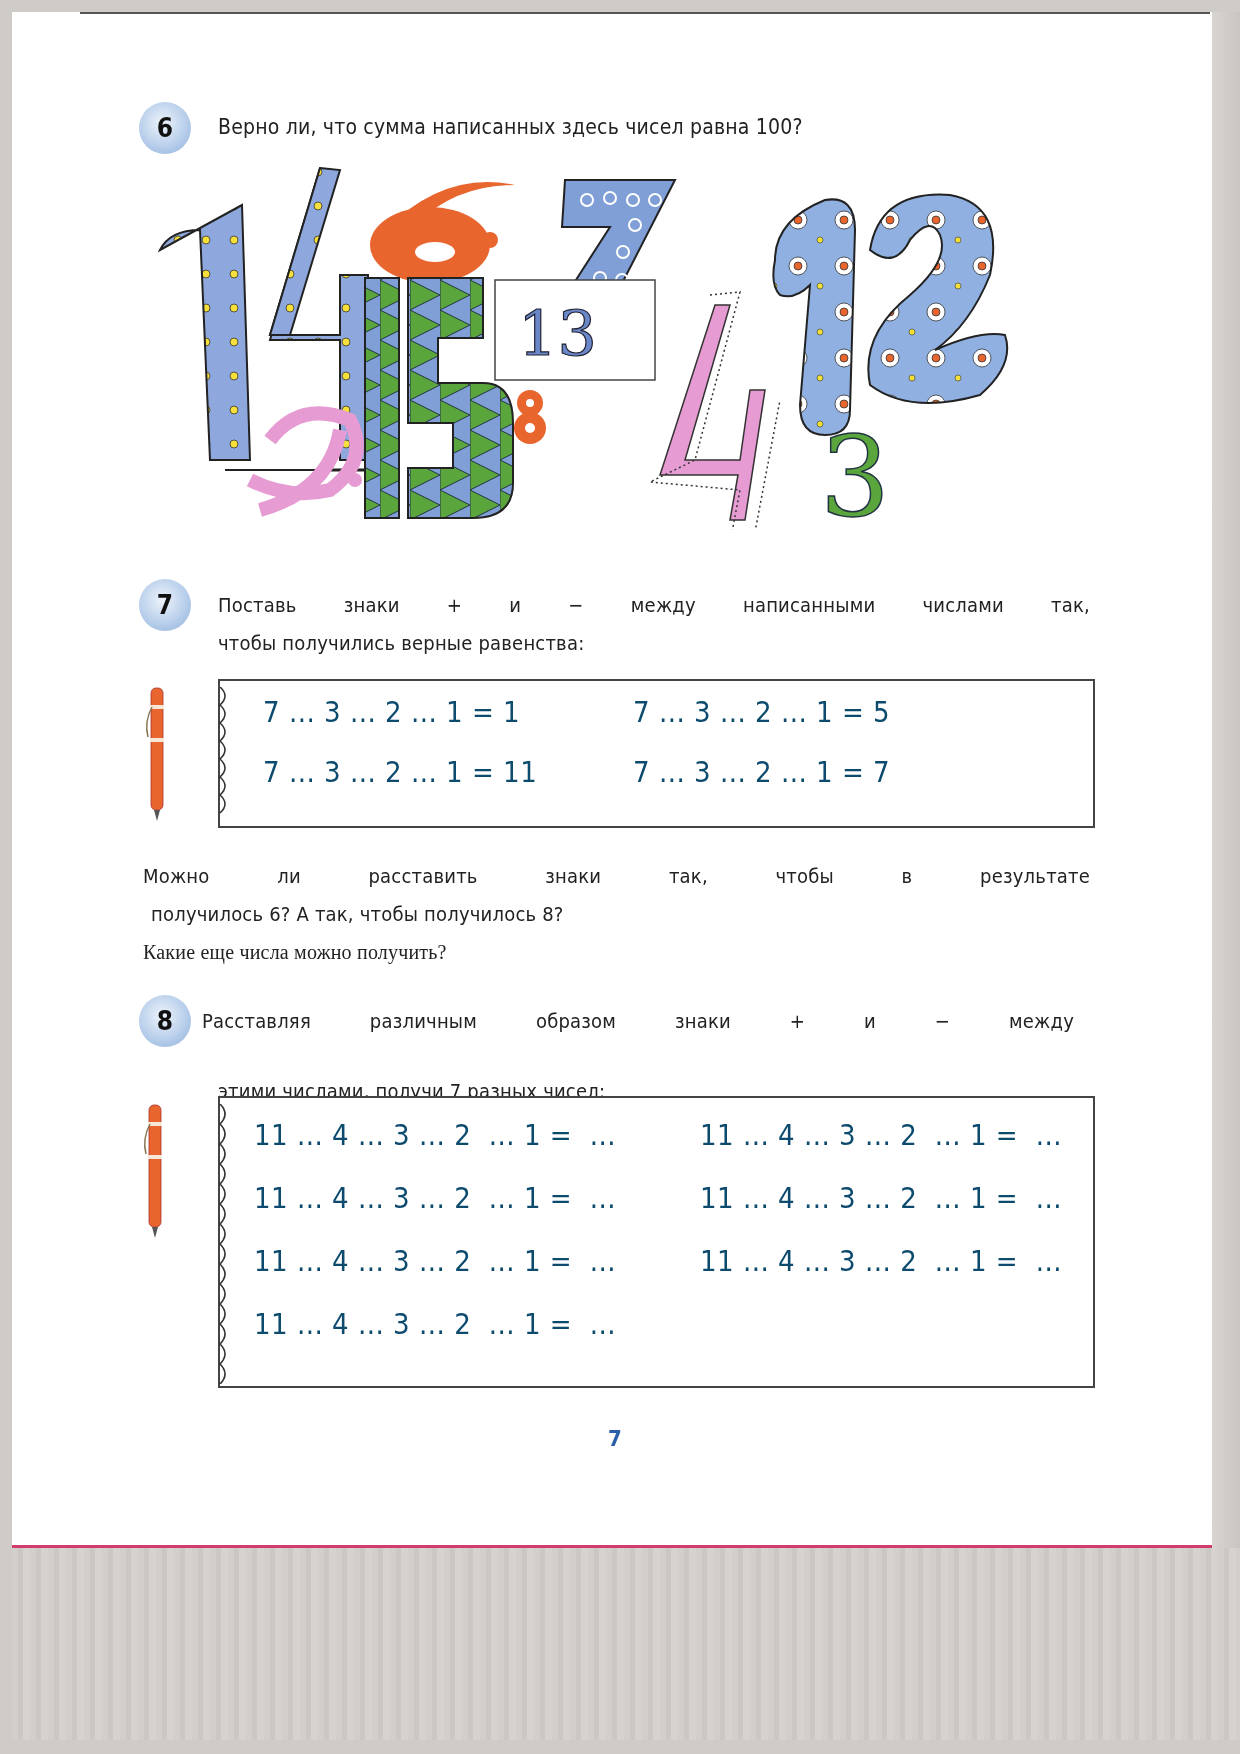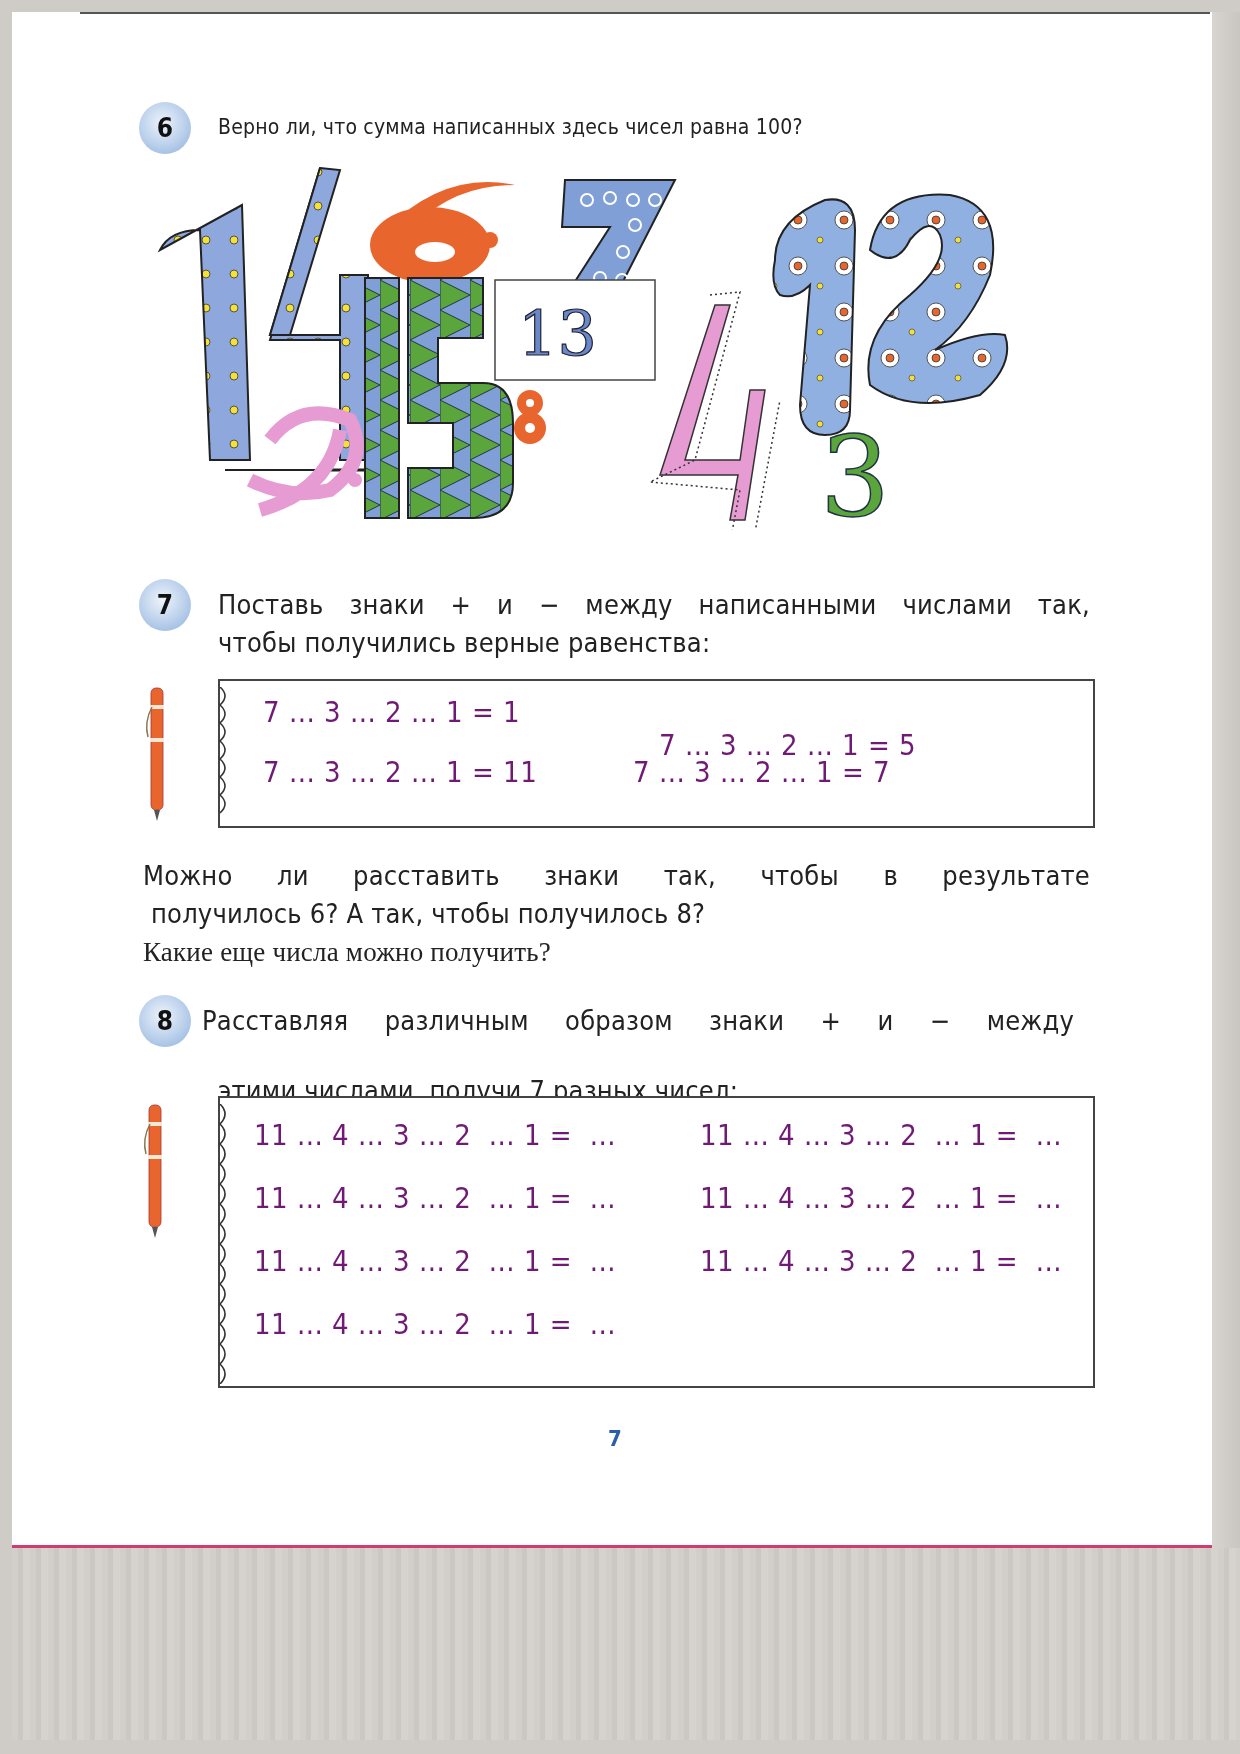--- a/index.html
+++ b/index.html
@@ -1,28 +1,28 @@
 <!DOCTYPE html>
 <html><head>
 <meta charset="utf-8">
 <style>
   html,body{margin:0;padding:0;}
   body{width:1240px;height:1754px;position:relative;background:#cfccc8;overflow:hidden;font-family:"DejaVu Sans Condensed","DejaVu Sans",sans-serif;}
   .page{position:absolute;left:12px;top:12px;width:1200px;height:1533px;background:#fff;border-bottom:3px solid #d23b6e;}
   .rightstrip{position:absolute;left:1212px;top:12px;width:28px;height:1536px;background:linear-gradient(90deg,#d8d5d0,#c9c6c2);}
   .bottomgrey{position:absolute;left:12px;top:1548px;width:1228px;height:192px;background:repeating-linear-gradient(90deg,#d2cfcb 0 6px,#cbc8c4 6px 11px,#d6d3cf 11px 18px);}
   .topline{position:absolute;left:80px;top:12px;width:1130px;height:2px;background:#555;}
-  .txt{position:absolute;color:#222;font-size:27px;line-height:38px;letter-spacing:0.2px;}
+  .txt{position:absolute;color:#222;font-size:20px;line-height:38px;letter-spacing:0.2px;}
   .badge{position:absolute;width:52px;height:52px;border-radius:50%;
     background:radial-gradient(circle at 45% 40%,#eef4fb 0%,#b9cfeb 55%,#8fb0dc 100%);
     display:flex;align-items:center;justify-content:center;font-weight:bold;font-size:26px;color:#111;}
   .justify{text-align:justify;text-align-last:justify;}
   .box{position:absolute;border:2px solid #444;background:#fff;}
   .box .wave{position:absolute;left:-2px;top:6px;bottom:6px;width:14px;}
-  .eq{position:absolute;font-size:29px;color:#701a75;white-space:pre;letter-spacing:0.5px;}
+  .eq{position:absolute;font-size:29px;color:#0c4a6e;white-space:pre;letter-spacing:0.5px;}
   .pen{position:absolute;}
   .numart{position:absolute;left:140px;top:160px;width:940px;height:370px;}
   .pagenum{position:absolute;left:608px;top:1426px;font-size:22px;font-weight:bold;color:#2a5ea8;}
 </style>
 </head>
 <body>
 
 <div class="page"></div>
 <div class="rightstrip"></div>
 <div class="bottomgrey"></div>
@@ -125,21 +125,21 @@
   <path d="M9 24 q-8 15 -4 30" stroke="#875" fill="none" stroke-width="1.5"></path>
   <path d="M11 127 L14 138 L17 127Z" fill="#555"></path>
 </svg>
 
 <div class="box" style="left:218px;top:679px;width:873px;height:145px;">
   <svg class="wave" viewBox="0 0 14 130" preserveAspectRatio="none">
     <path d="M2 0 q10 9 0 18 q10 9 0 18 q10 9 0 18 q10 9 0 18 q10 9 0 18 q10 9 0 18 q10 9 0 18" fill="none" stroke="#333" stroke-width="1.6"></path>
   </svg>
 </div>
 <div class="eq" style="left:263px;top:695px;">7 ... 3 ... 2 ... 1 = 1</div>
-<div class="eq" style="left:659px;top:695px;margin-top:33px;">7 ... 3 ... 2 ... 1 = 5</div>
+<div class="eq" style="left:633px;top:695px;">7 ... 3 ... 2 ... 1 = 5</div>
 <div class="eq" style="left:263px;top:755px;">7 ... 3 ... 2 ... 1 = 11</div>
 <div class="eq" style="left:633px;top:755px;">7 ... 3 ... 2 ... 1 = 7</div>
 
 <div class="txt justify" style="left:143px;top:857px;width:947px;">Можно ли расставить знаки так, чтобы в результате</div>
 <div class="txt" style="left:143px;top:895px;margin-left:8px;">получилось 6? А так, чтобы получилось 8?</div>
 <div class="txt" style="left:143px;top:933px;font-family:Liberation Serif, serif;">Какие еще числа можно получить?</div>
 
 <div class="badge" style="left:139px;top:995px;">8</div>
 <div class="txt justify" style="left:202px;top:1002px;width:872px;">Расставляя различным образом знаки + и − между</div>
 <div class="txt" style="left:218px;top:1040px;margin-top:32px;">этими числами, получи 7 разных чисел:</div>

